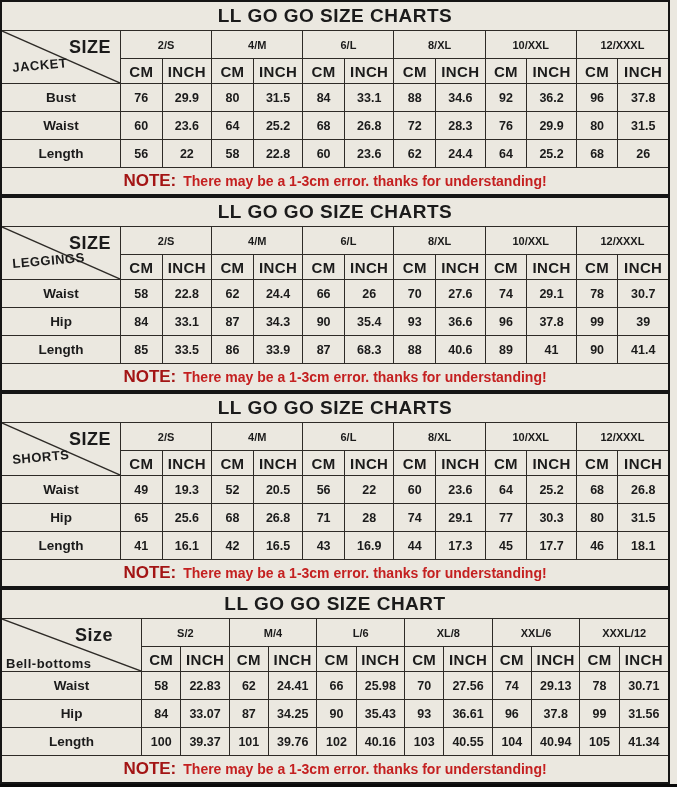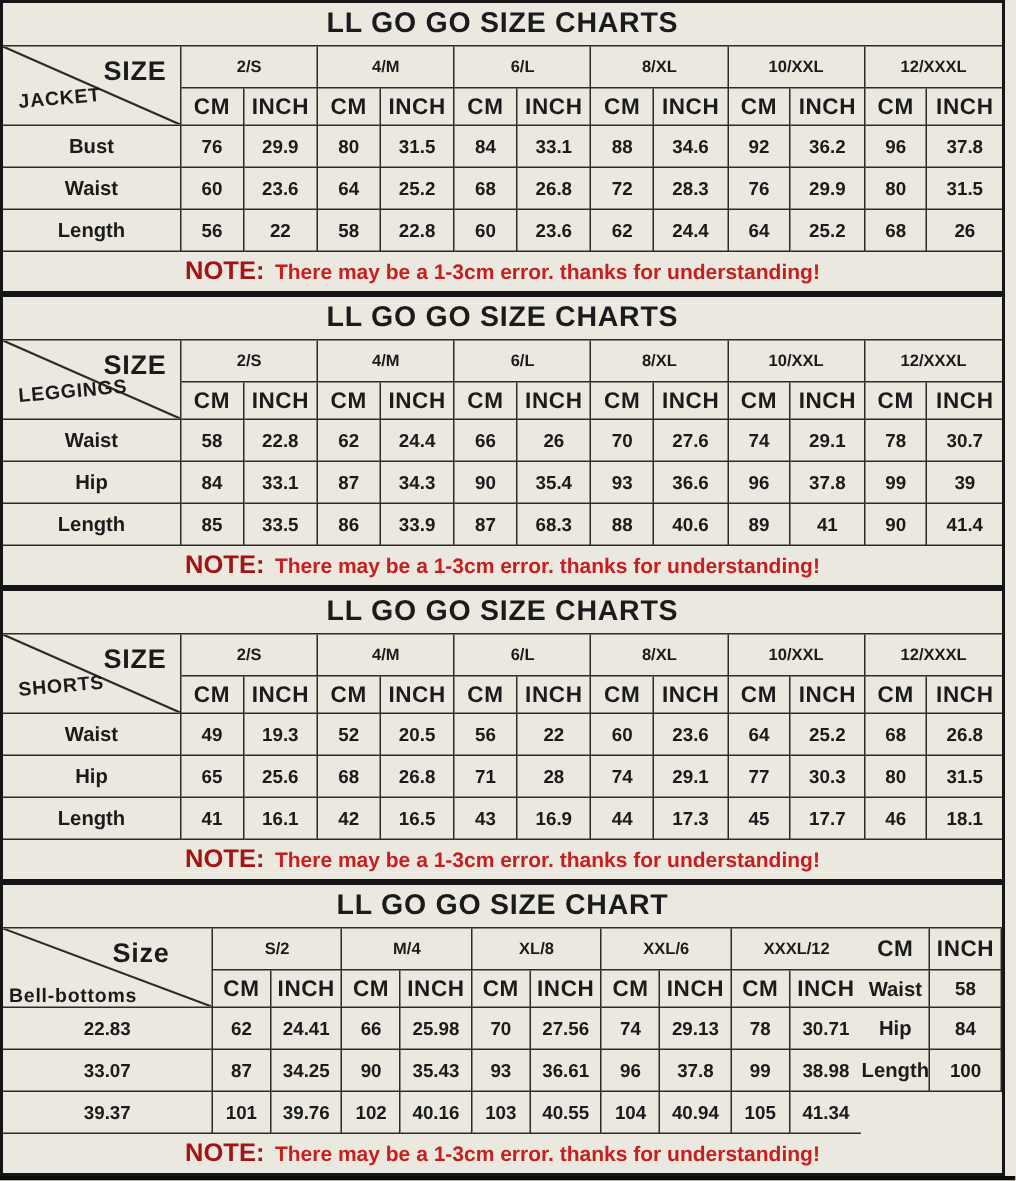--- a/index.html
+++ b/index.html
@@ -310,20 +310,21 @@
       <div class="chart-title">LL GO GO SIZE CHART</div>
       <div class="corner">
         <svg viewBox="0 0 100 100" preserveAspectRatio="none">
           <line x1="0" y1="0" x2="100" y2="100" stroke="#2e2b27" stroke-width="1.4" vector-effect="non-scaling-stroke"></line>
         </svg>
         <span class="size-lab">Size</span>
         <span class="cat-lab">Bell-bottoms</span>
       </div>
       <div class="size-h">S/2</div>
       <div class="size-h">M/4</div>
+      <div class="size-h">L/6</div>
       <div class="size-h">XL/8</div>
       <div class="size-h">XXL/6</div>
       <div class="size-h last">XXXL/12</div>
       <div class="unit-h">CM</div>
       <div class="unit-h">INCH</div>
       <div class="unit-h">CM</div>
       <div class="unit-h">INCH</div>
       <div class="unit-h">CM</div>
       <div class="unit-h">INCH</div>
       <div class="unit-h">CM</div>
@@ -350,21 +351,21 @@
       <div class="cell">33.07</div>
       <div class="cell">87</div>
       <div class="cell">34.25</div>
       <div class="cell">90</div>
       <div class="cell">35.43</div>
       <div class="cell">93</div>
       <div class="cell">36.61</div>
       <div class="cell">96</div>
       <div class="cell">37.8</div>
       <div class="cell">99</div>
-      <div class="cell last">38.98</div>
+      <div class="cell last">31.56</div>
       <div class="row-label">Length</div>
       <div class="cell">100</div>
       <div class="cell">39.37</div>
       <div class="cell">101</div>
       <div class="cell">39.76</div>
       <div class="cell">102</div>
       <div class="cell">40.16</div>
       <div class="cell">103</div>
       <div class="cell">40.55</div>
       <div class="cell">104</div>

